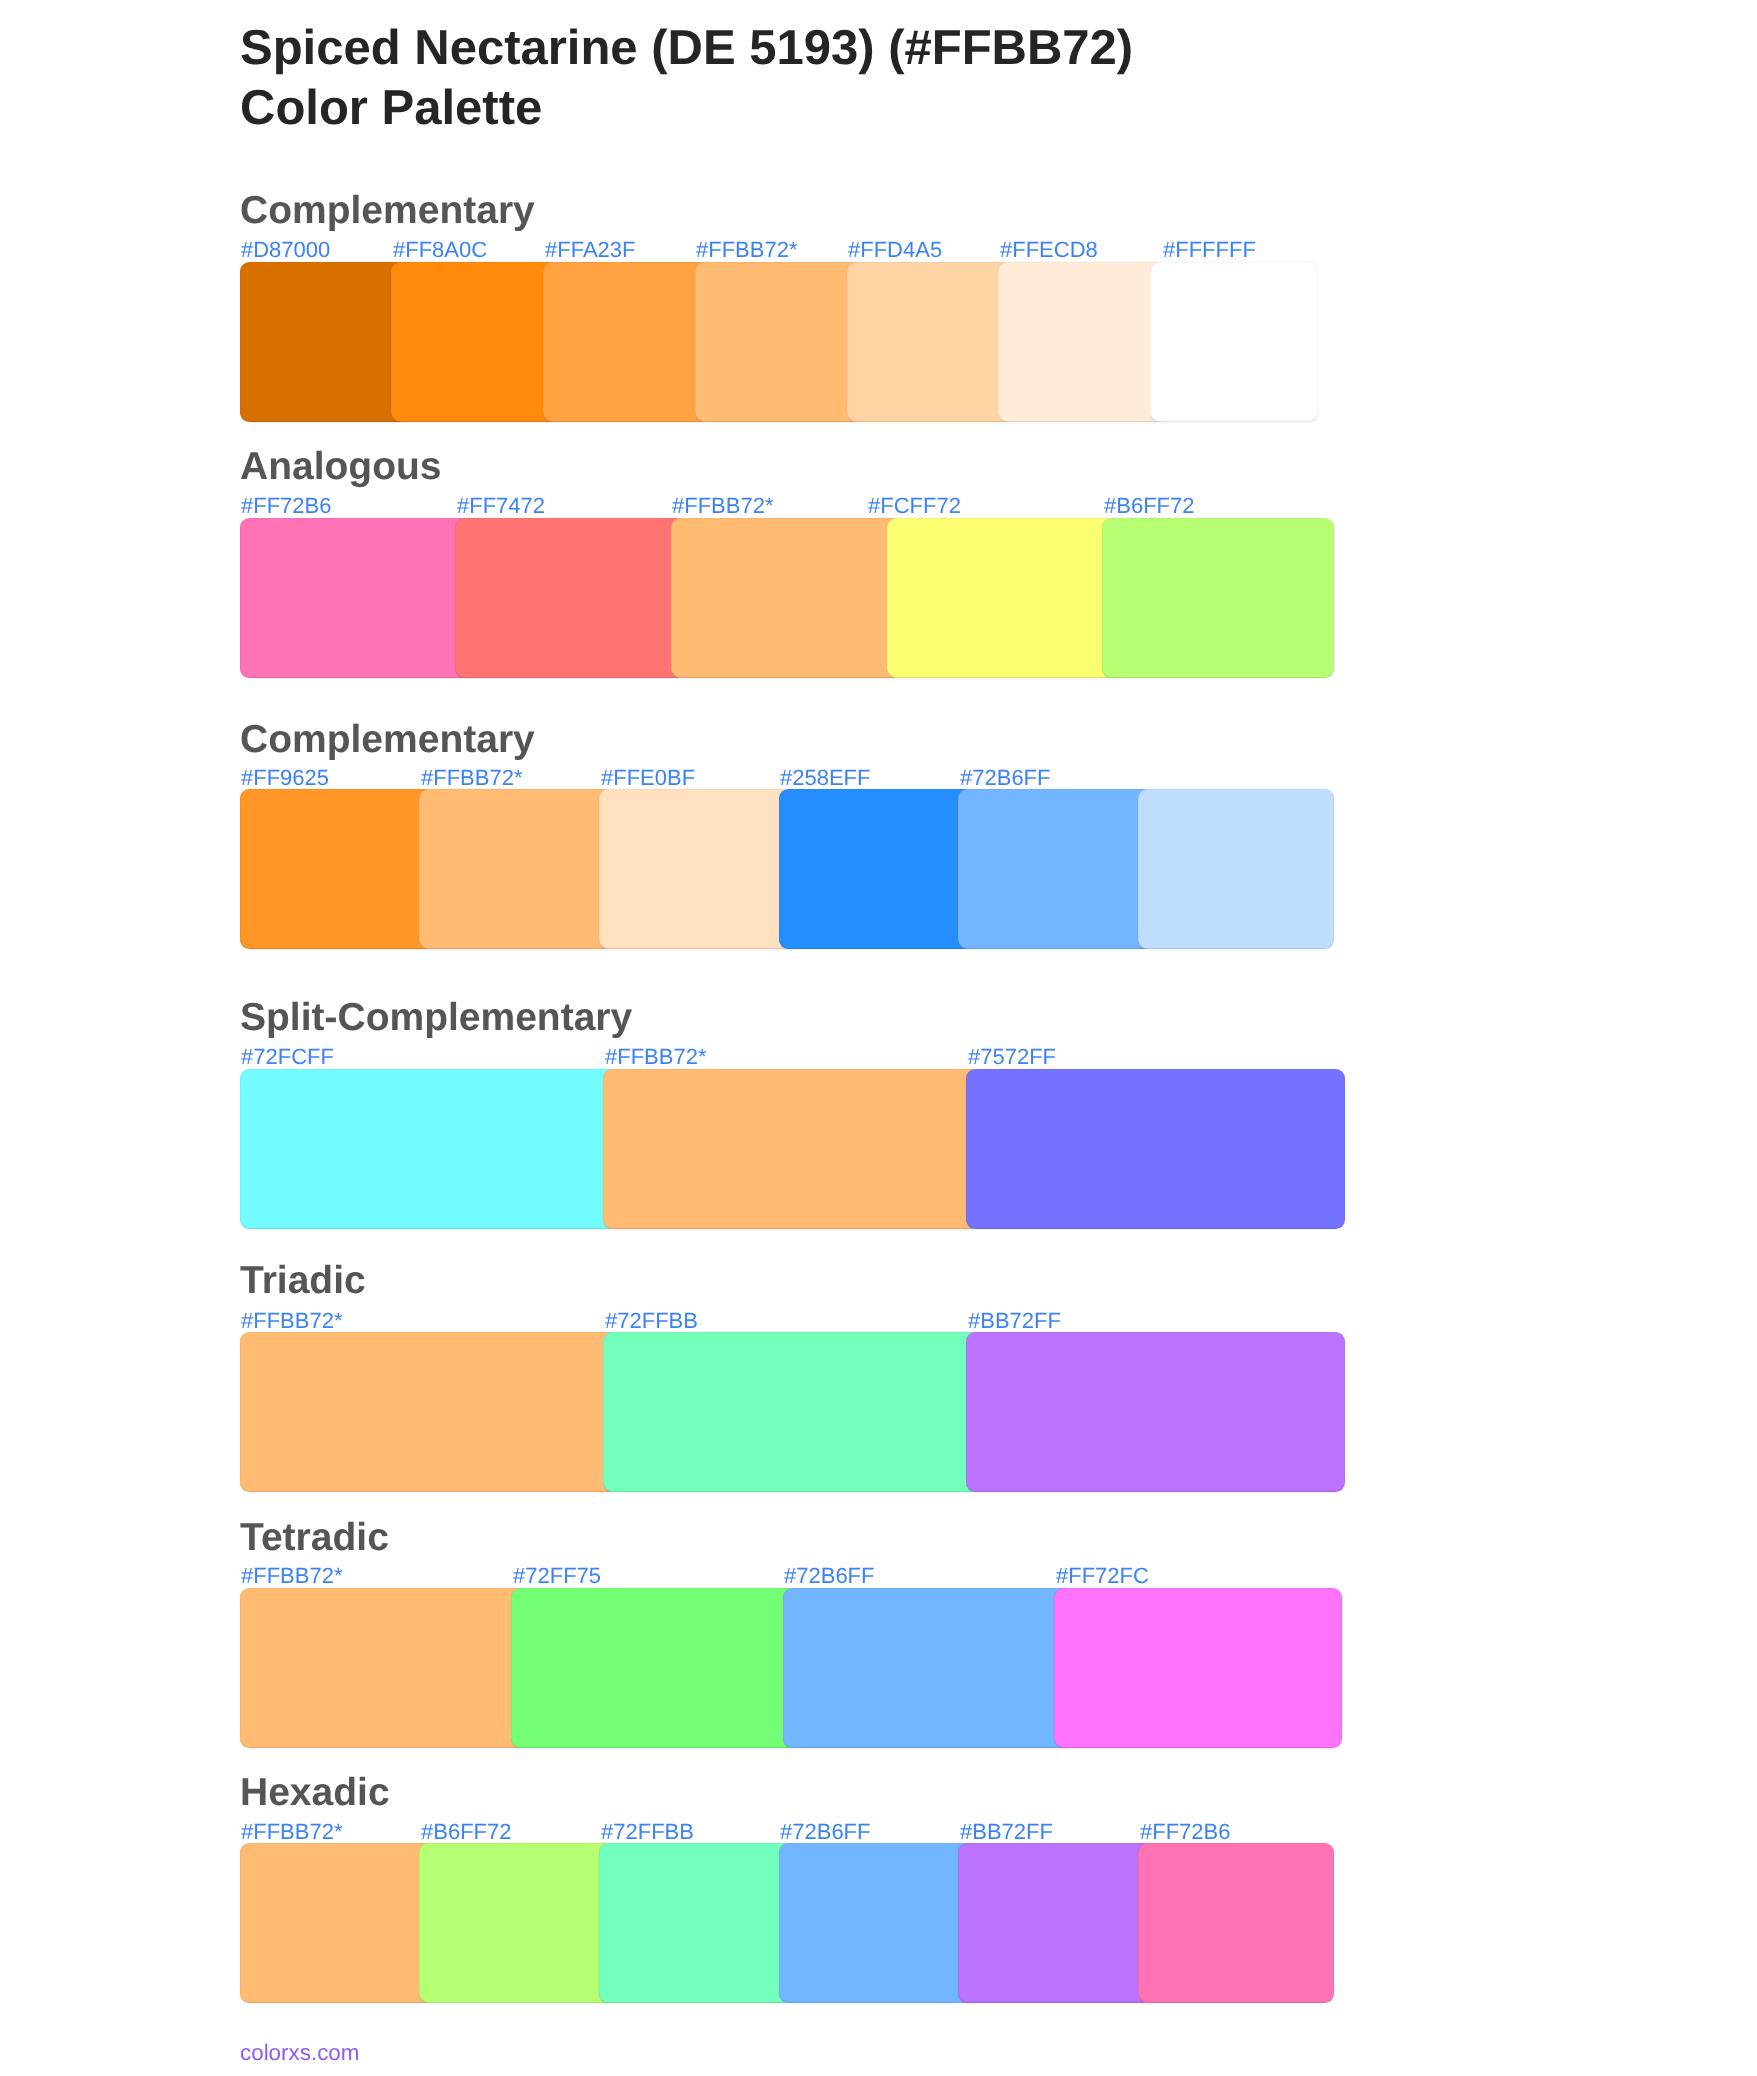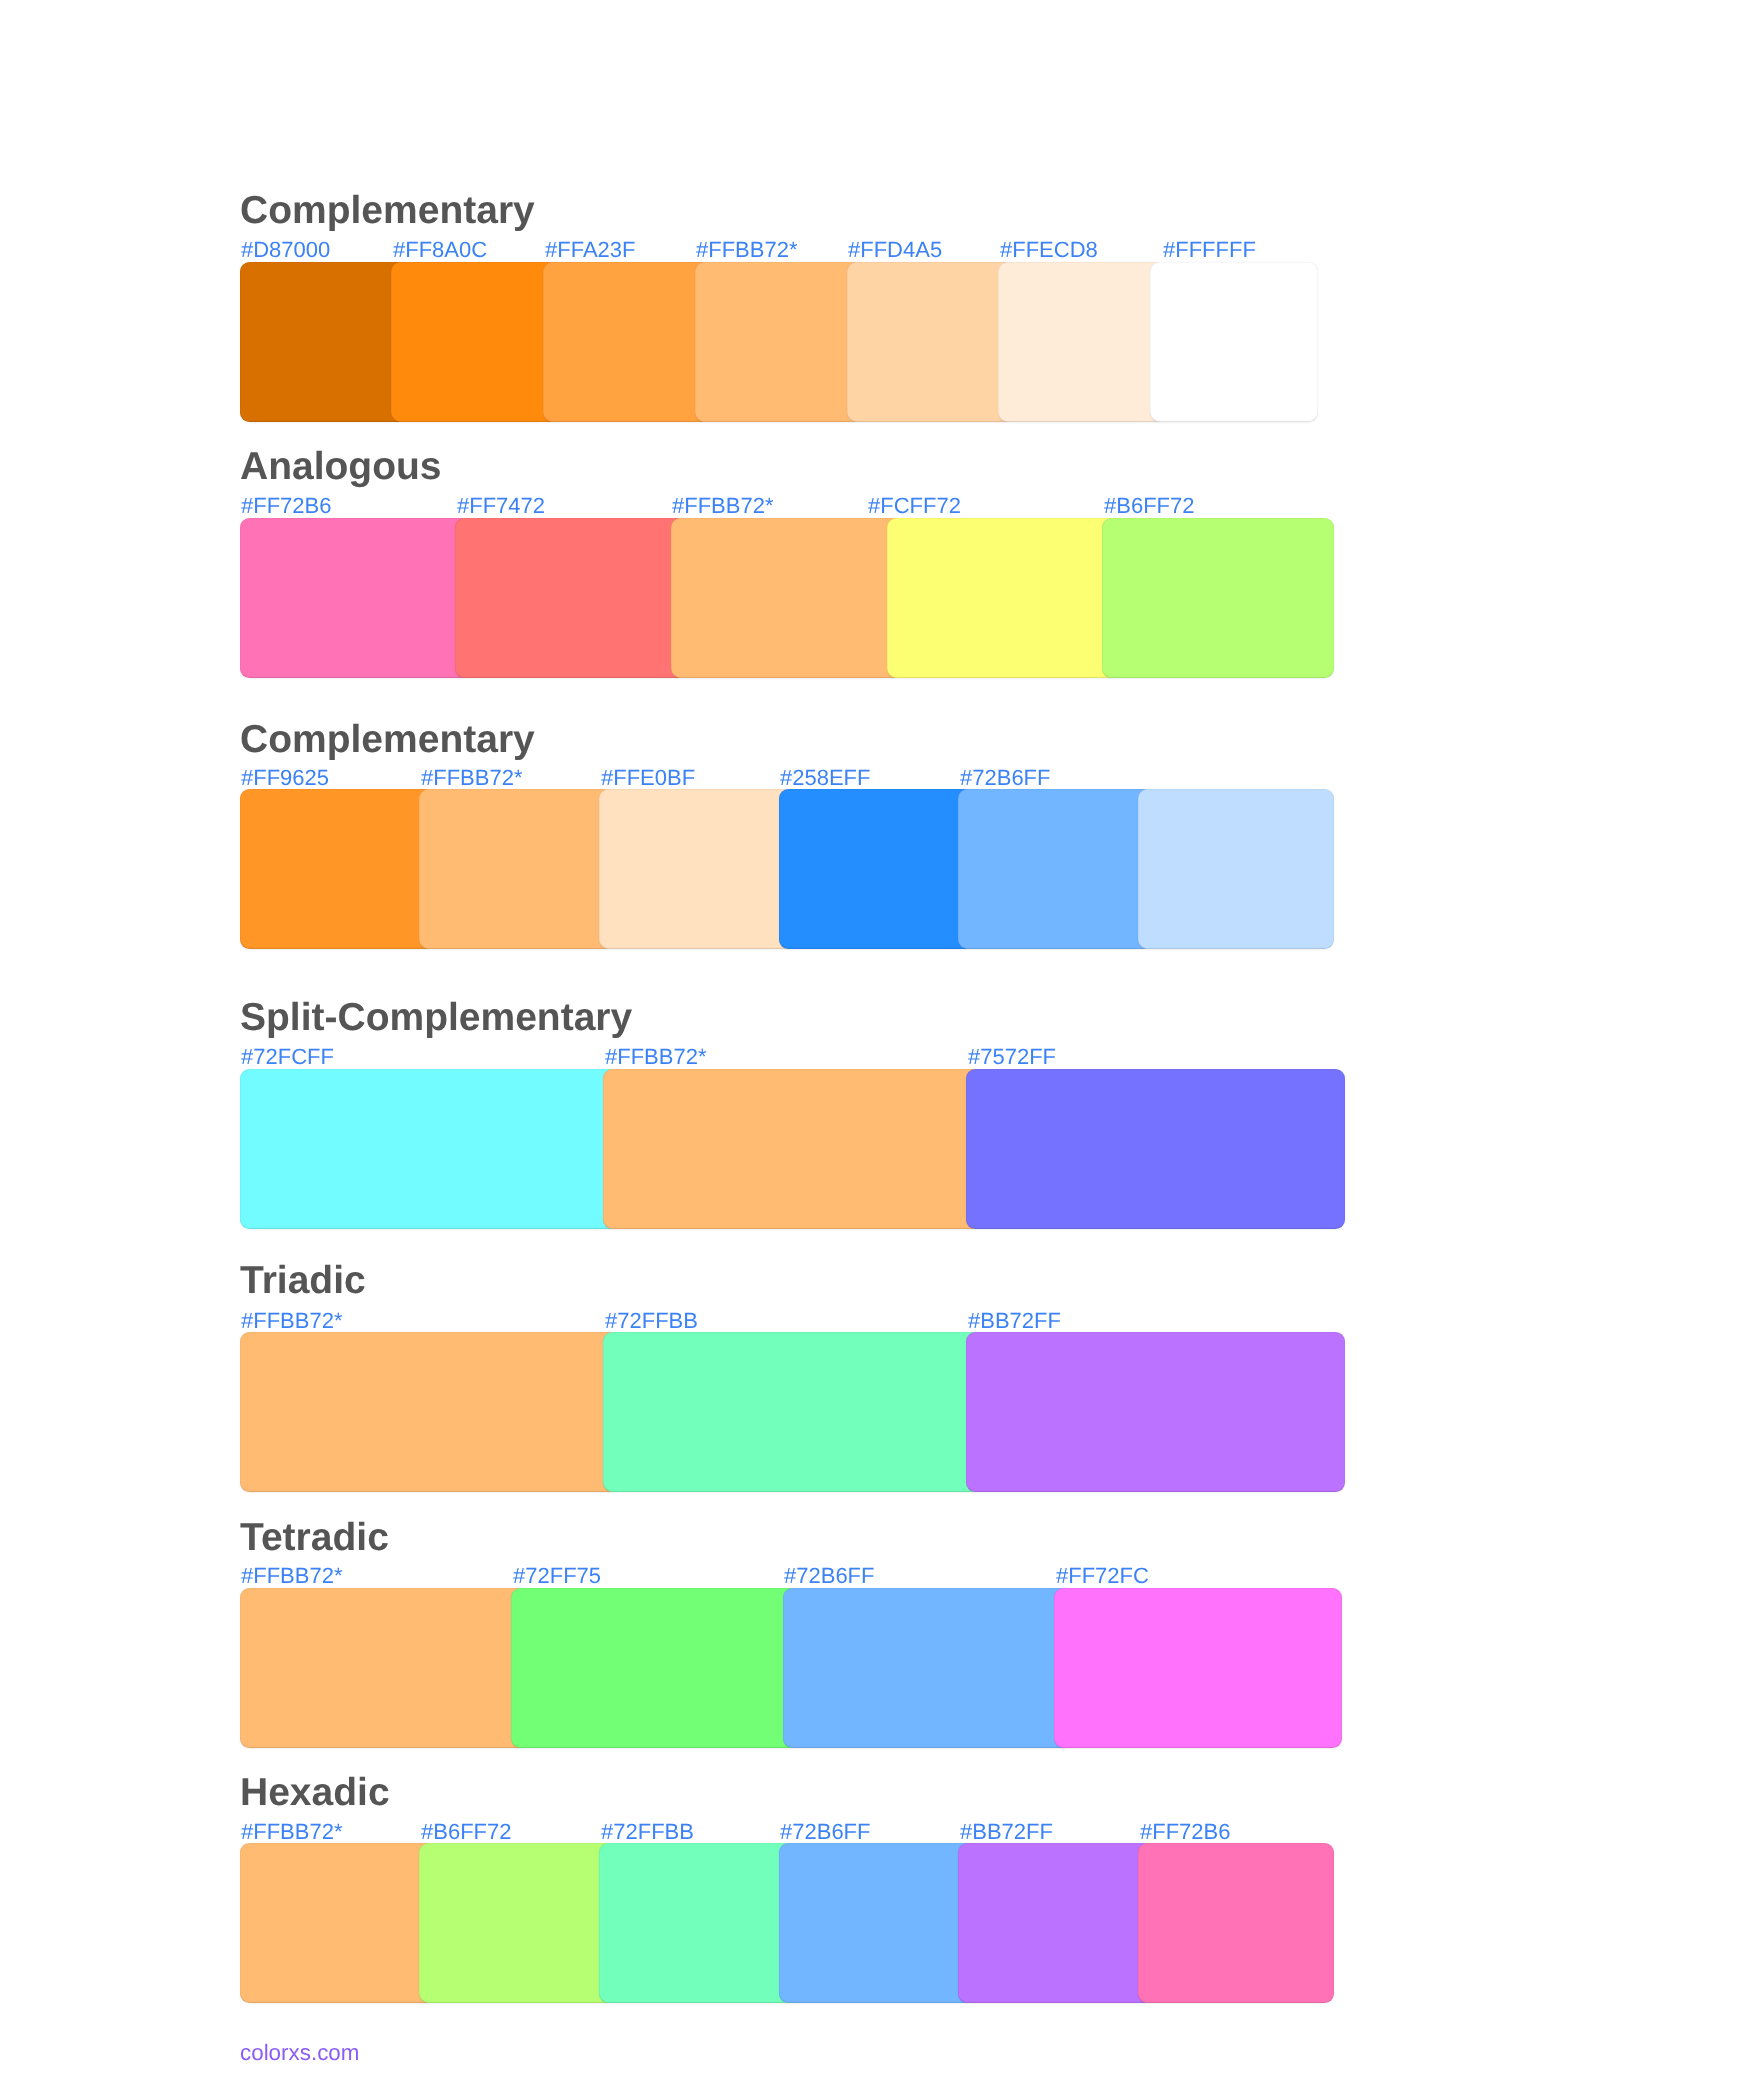--- a/index.html
+++ b/index.html
@@ -43,20 +43,24 @@
     position:absolute;transform:translateZ(0);left:240px;top:2042px;
     font-family:"Liberation Sans",sans-serif;font-weight:400;
     font-size:22.4px;line-height:1;color:#8b5cf6;white-space:nowrap;
   }
 </style>
 </head>
 <body>
 
 <div id="page">
 
+  <div class="page-title">
+    <div>Spiced Nectarine (DE 5193) (#FFBB72)</div>
+    <div>Color Palette</div>
+  </div>
 
   <div id="sections-host">
       <div class="palette-section">
         <div class="section-heading" style="left: 240px; top: 191px;">Complementary</div>
         <div class="swatch-row">
           <div class="swatch-label" style="left: 241px; top: 239px;">#D87000</div>
           <div class="swatch" style="left: 240px; top: 262px; width: 168px; height: 160px; background: rgb(216, 112, 0); z-index: 10;"></div>
           <div class="swatch-label" style="left: 393px; top: 239px;">#FF8A0C</div>
           <div class="swatch" style="left: 391px; top: 262px; width: 168px; height: 160px; background: rgb(255, 138, 12); z-index: 11;"></div>
           <div class="swatch-label" style="left: 545px; top: 239px;">#FFA23F</div>

